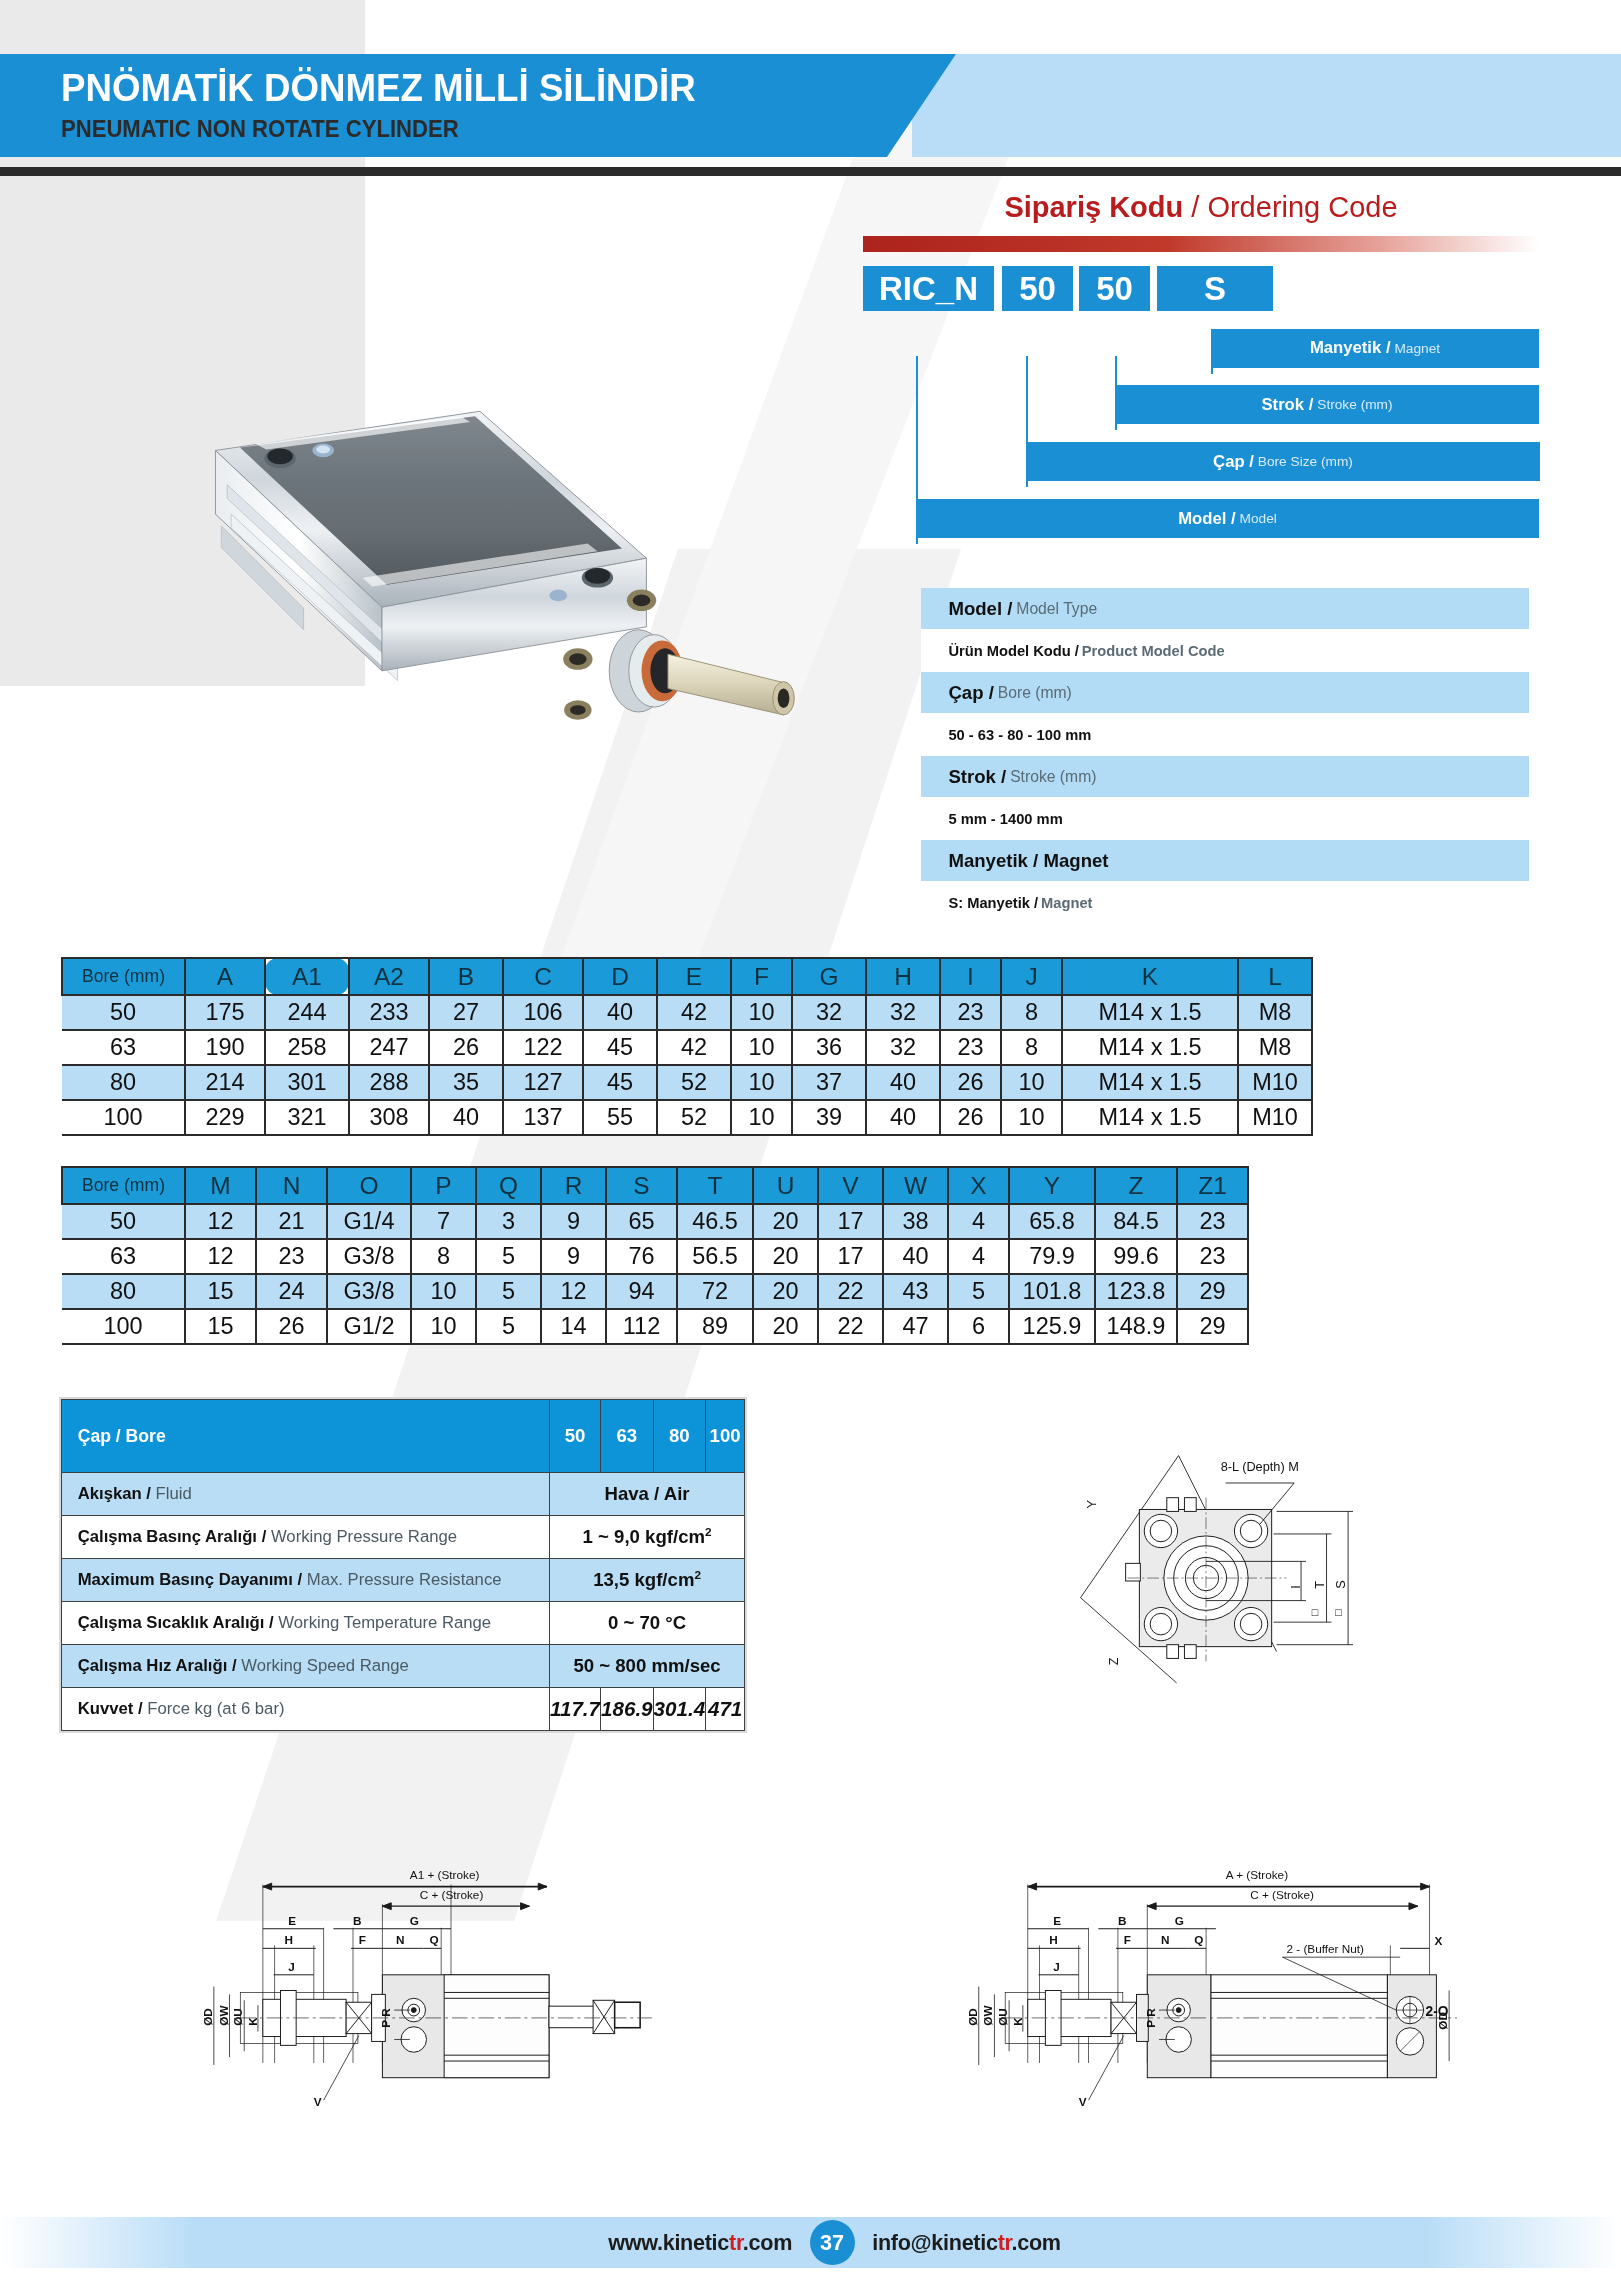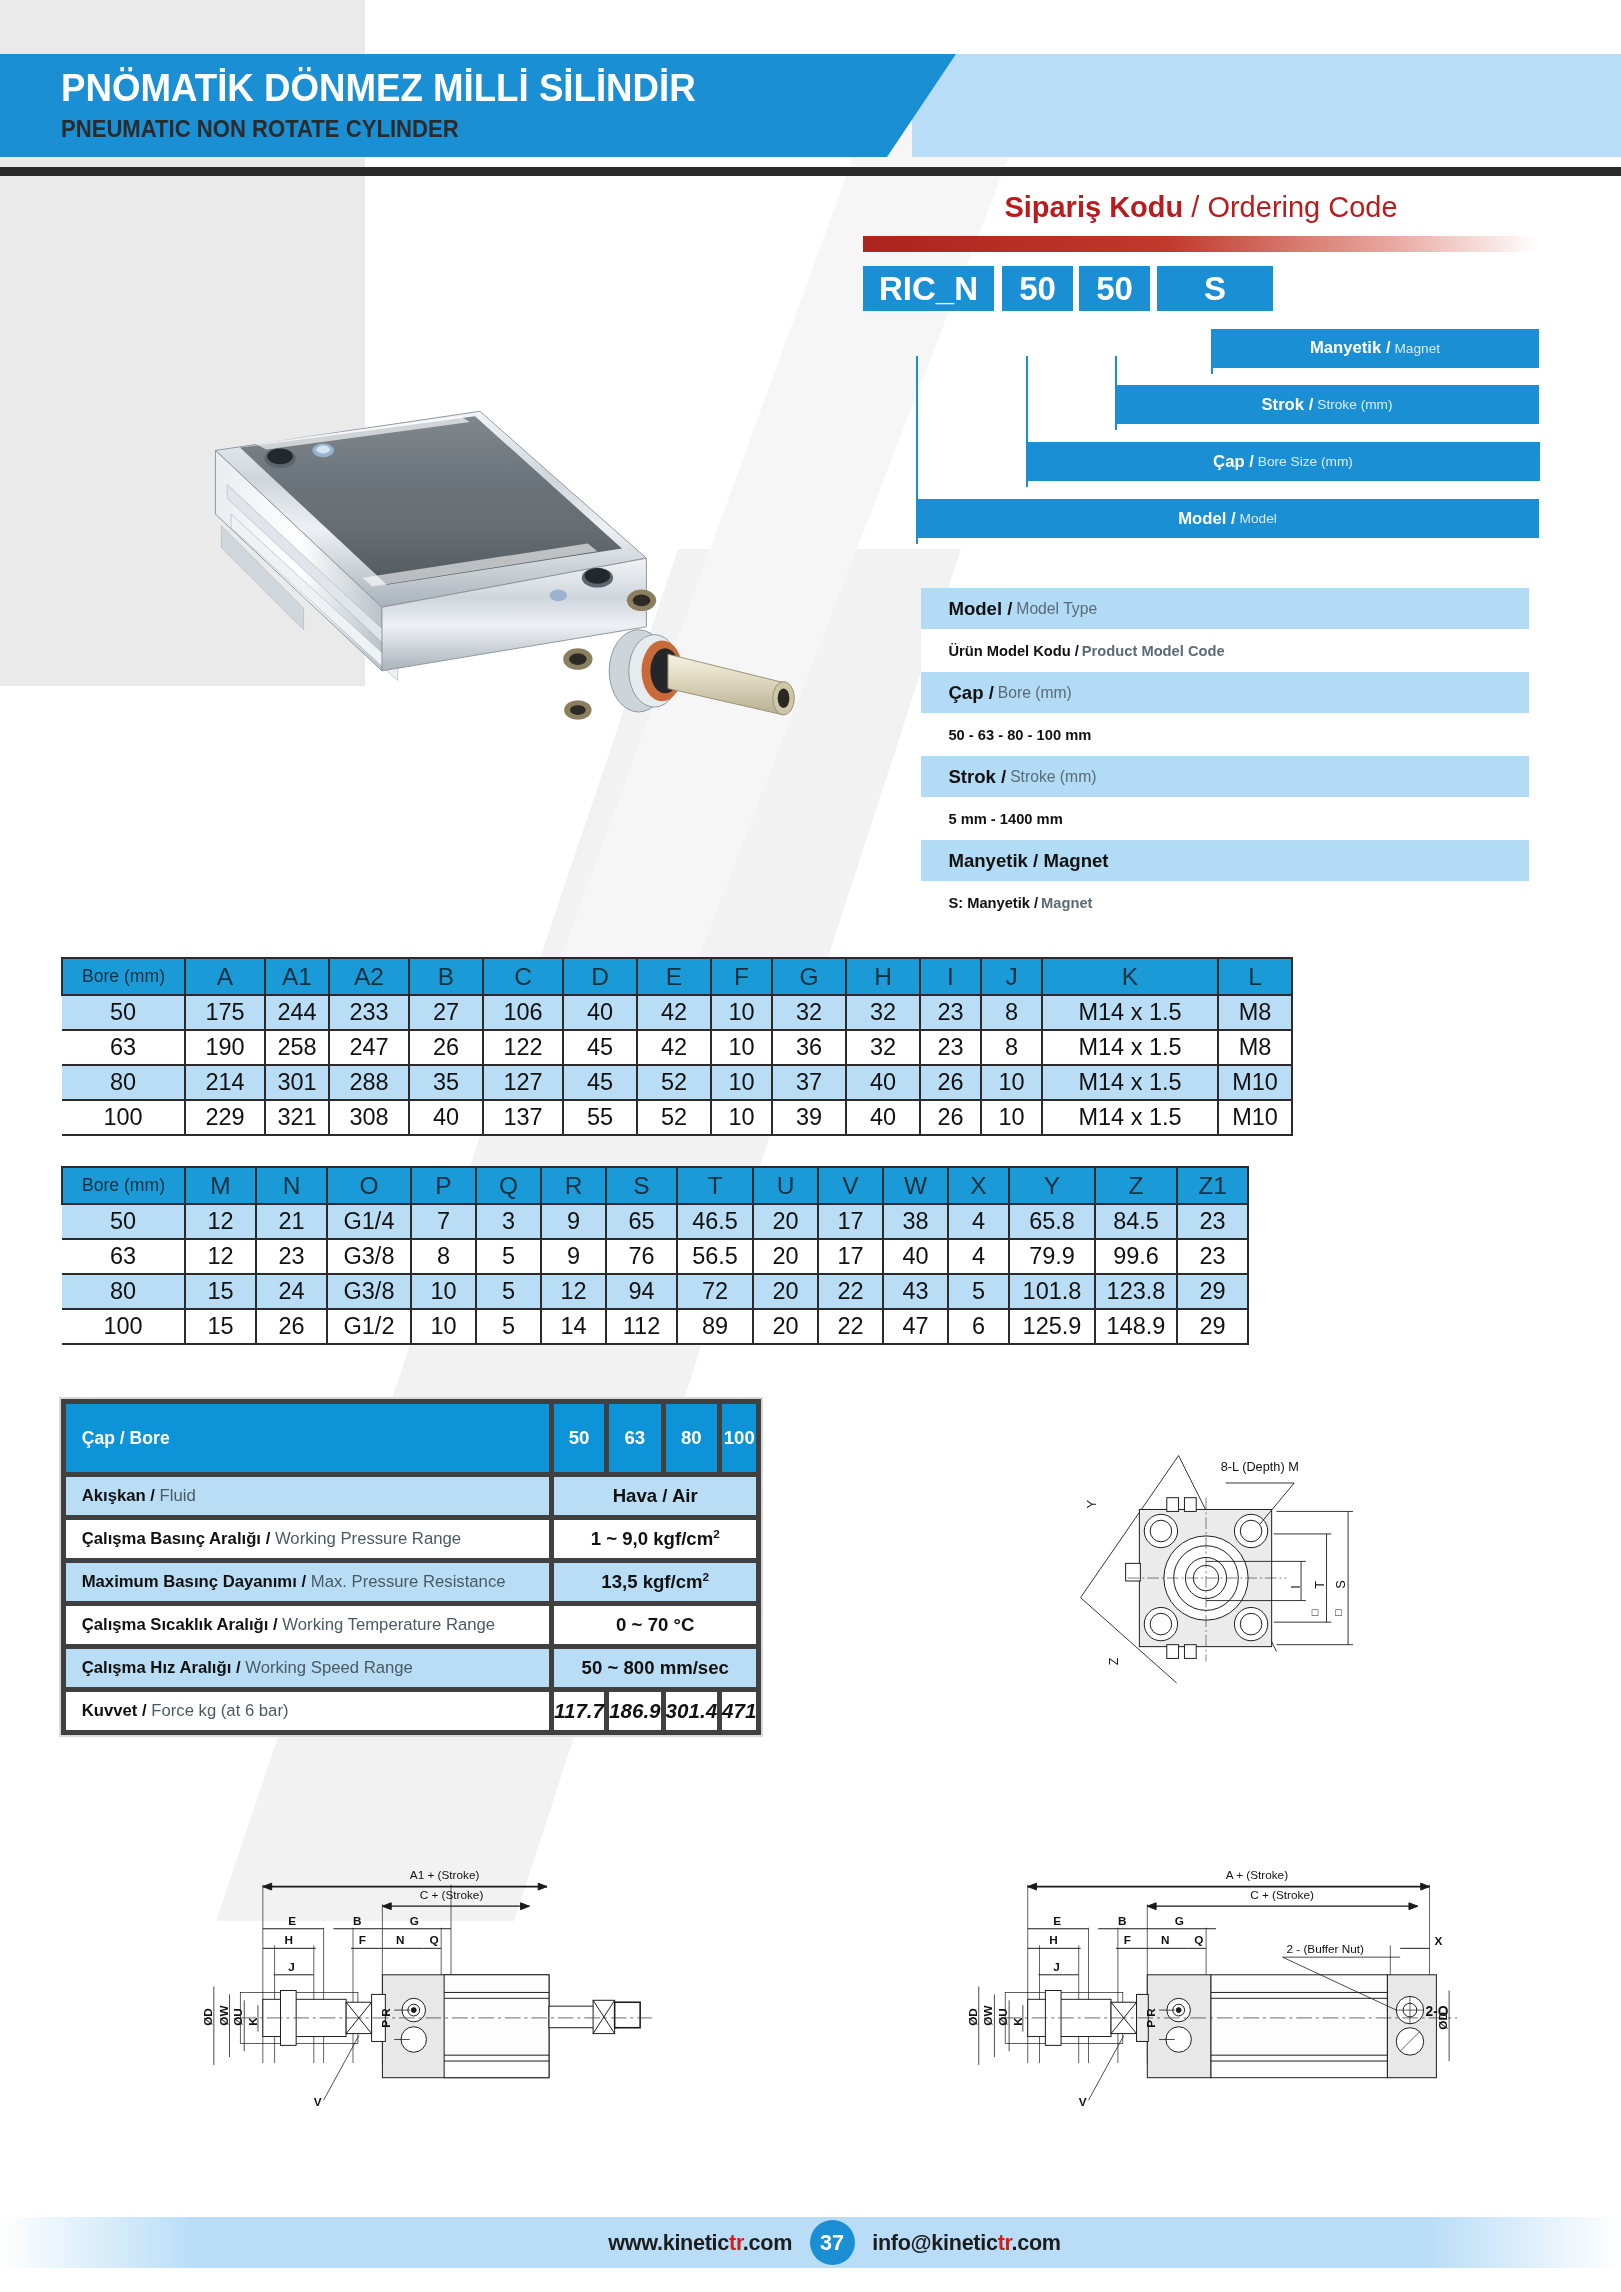--- a/index.html
+++ b/index.html
@@ -144,21 +144,21 @@
   #table1 { top: 957px; }
   #table2 { top: 1166px; }
 
   
   #proptable {
     position: absolute; left: 61px; top: 1399px;
     border-collapse: collapse; z-index: 3; background: #fff;
     box-shadow: 0 0 0 2px #d9d9d9;
   }
   #proptable td {
-    border: 5px solid #404040; color: #111;
+    border: 1px solid #404040; color: #111;
   }
   #proptable .lbl {
     width: 488px; padding-left: 15.7px; font-size: 16.7px; font-weight: bold;
     height: 43px;
   }
   #proptable .lbl .lt { color: #4a5a63; font-weight: normal; }
   #proptable .val { text-align: center; font-size: 20.6px; font-weight: bold; font-style: italic; }
   #proptable tr.hdr td { background: #0c93d8; color: #ffffff; height: 73px; }
   #proptable tr.hdr td.lbl { font-size: 17.6px; }
   #proptable tr.hdr td.bore { width: 39px; font-size: 18.6px; text-align: center; font-weight: bold; }
@@ -346,21 +346,21 @@
     <span>S: Manyetik /</span>
     <span class="lt">Magnet</span>
   </div>
 </div>
 
 <table class="dimtable" id="table1">
   <thead>
       <tr>
         <th class="bore-h" style="width: 123px;">Bore (mm)</th>
         <th style="width: 80px;">A</th>
-        <th style="width: 64px;">A1</th>
+        <th style="width: 84px; border-radius: 13px;">A1</th>
         <th style="width: 80px;">A2</th>
         <th style="width: 74px;">B</th>
         <th style="width: 80px;">C</th>
         <th style="width: 74px;">D</th>
         <th style="width: 74px;">E</th>
         <th style="width: 61px;">F</th>
         <th style="width: 74px;">G</th>
         <th style="width: 74px;">H</th>
         <th style="width: 61px;">I</th>
         <th style="width: 61px;">J</th>

